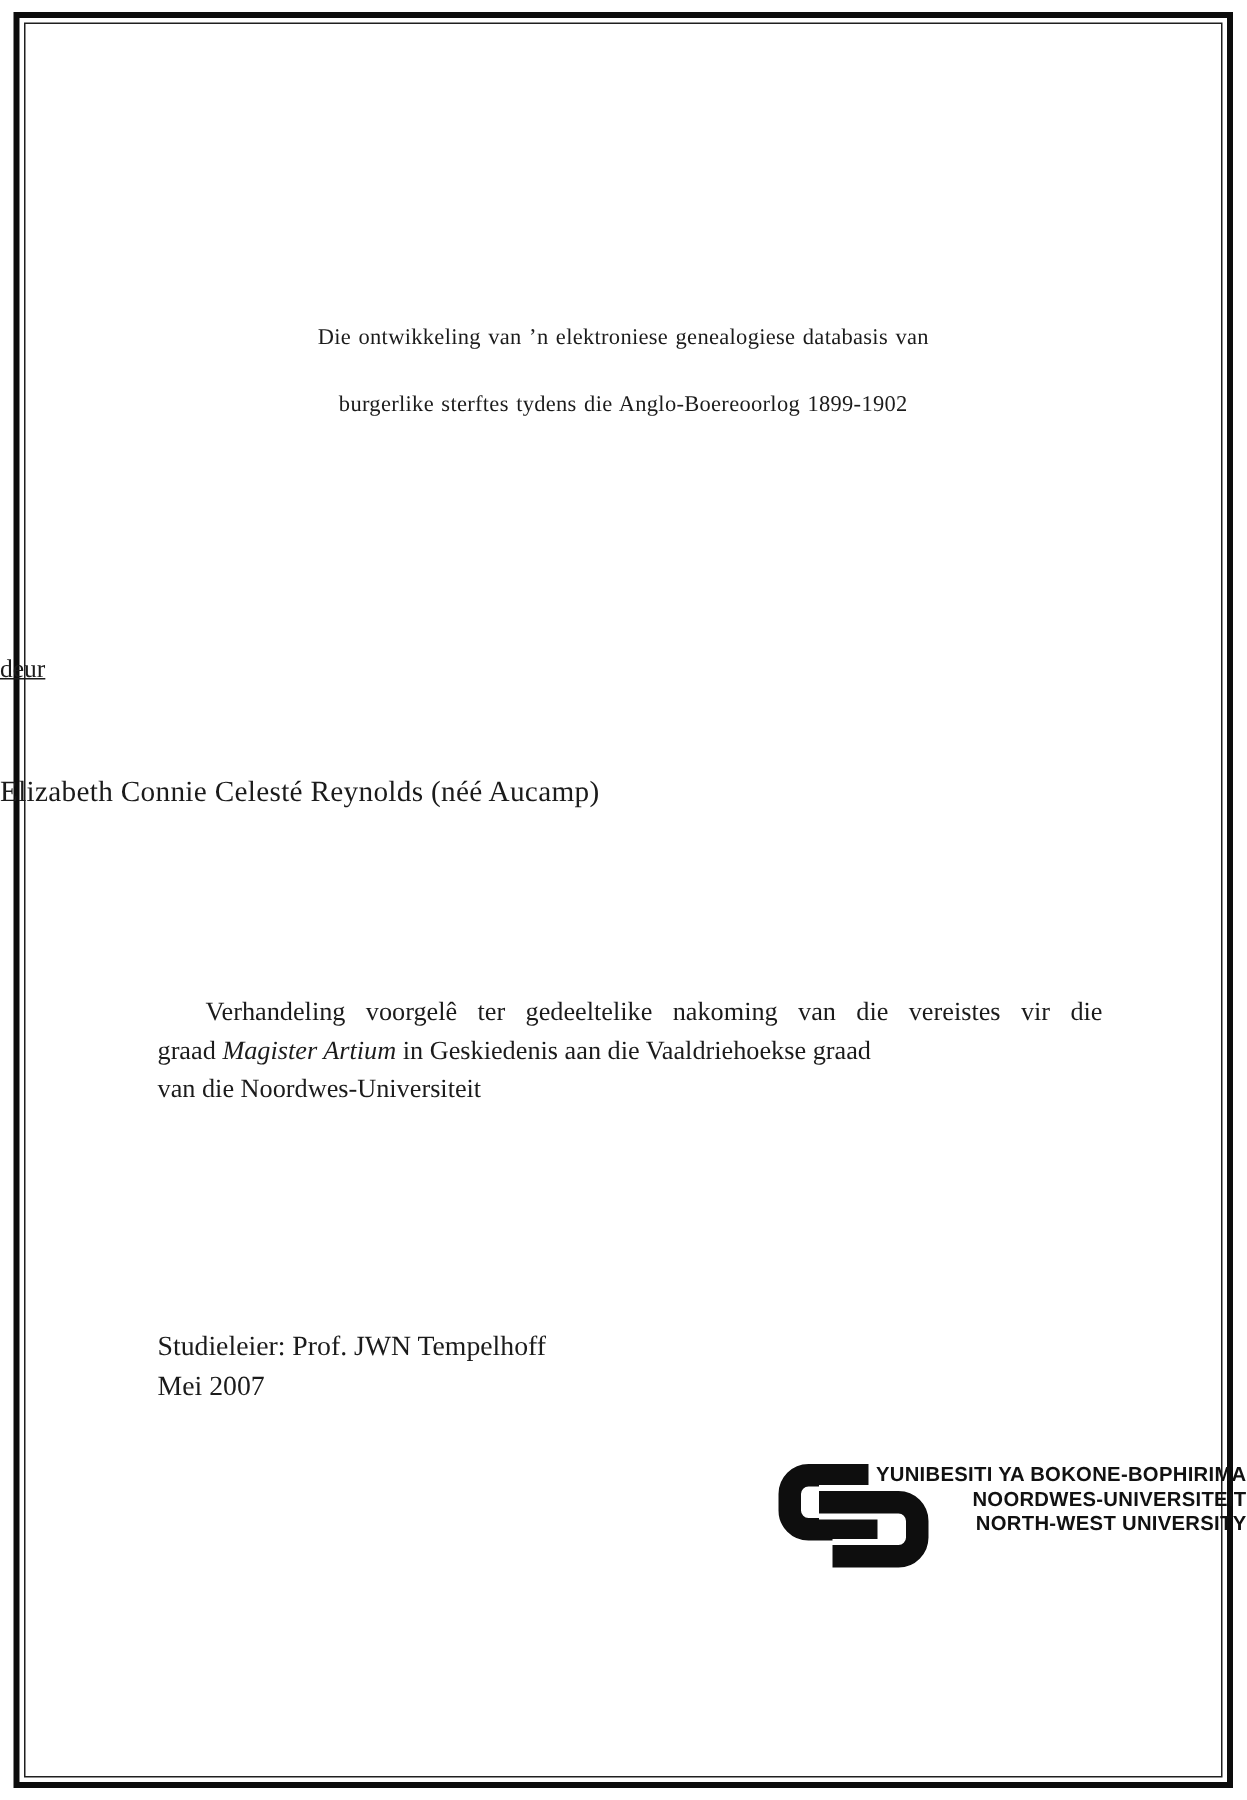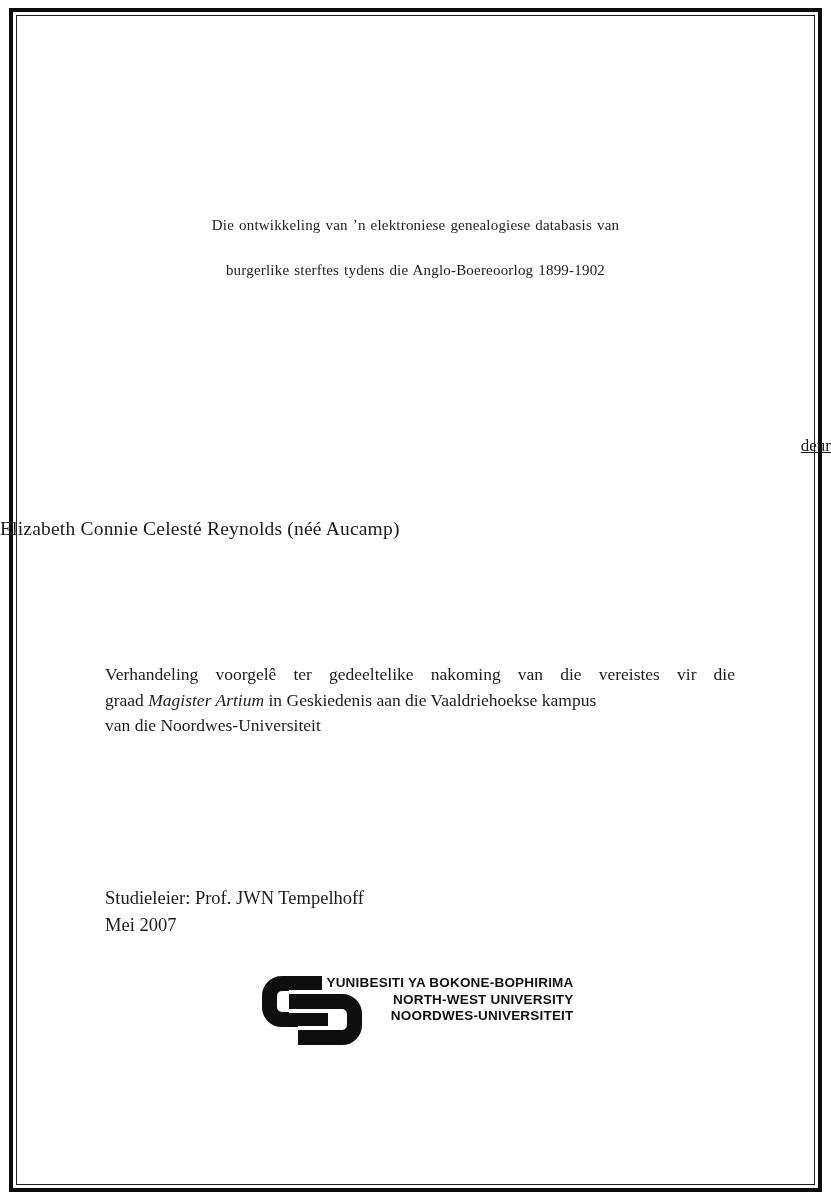--- a/index.html
+++ b/index.html
@@ -38,21 +38,21 @@
     font-size: 15px;
     line-height: 45px;
     letter-spacing: 0.2px;
     word-spacing: 1px;
   }
 
   .byline {
     position: absolute;
     top: 436px;
     left: 0; right: 0;
-    text-align: right;
+    text-align: left;
     font-size: 17px;
     text-decoration: underline;
   }
 
   .author {
     position: absolute;
     top: 518px;
     left: 0; right: 0;
     text-align: left;
     font-size: 19.5px;
@@ -63,37 +63,38 @@
     position: absolute;
     top: 662px;
     left: 105px;
     width: 630px;
     font-size: 17.5px;
     line-height: 25.5px;
   }
   .decl-line-justified {
     text-align: justify;
     text-align-last: justify;
+    margin-left: 32px;
   }
   .italic { font-style: italic; }
 
   .supervisor-block {
     position: absolute;
     top: 885px;
     left: 105px;
     font-size: 18.5px;
     line-height: 27px;
   }
 
   .logo-row {
     position: absolute;
     top: 968px;
     left: 0; right: 0;
     display: flex;
-    justify-content: center;
+    justify-content: flex-end;
   }
   .logo-inner {
     position: relative;
     width: 316px;
     height: 90px;
   }
   .logo-mark {
     position: absolute;
     left: 0;
     top: 4px;
@@ -124,21 +125,21 @@
   <div>Die ontwikkeling van ’n elektroniese genealogiese databasis van</div>
   <div>burgerlike sterftes tydens die Anglo-Boereoorlog 1899-1902</div>
 </div>
 
 <div class="byline">deur</div>
 
 <div class="author">Elizabeth Connie Celesté Reynolds (néé Aucamp)</div>
 
 <div class="declaration">
   <div class="decl-line-justified">Verhandeling voorgelê ter gedeeltelike nakoming van die vereistes vir die</div>
-  <div><span>graad </span><span class="italic">Magister Artium</span><span> in Geskiedenis aan die Vaaldriehoekse kampus</span></div>
+  <div><span>graad </span><span class="italic">Magister Artium</span><span> in Geskiedenis aan die Vaaldriehoekse graad</span></div>
   <div>van die Noordwes-Universiteit</div>
 </div>
 
 <div class="supervisor-block">
   <div>Studieleier: Prof. JWN Tempelhoff</div>
   <div>Mei 2007</div>
 </div>
 
 <div class="logo-row">
   <div class="logo-inner">
@@ -147,17 +148,17 @@
 
         <path d="M64,11.5 L24,11.5 A12.5,12.5 0 0 0 11.5,24 L11.5,35 A12.5,12.5 0 0 0 24,47.5 L70,47.5" fill="none" stroke="#0e0e0e" stroke-width="15"></path>
 
         <path d="M31,29.5 L84,29.5 A12.5,12.5 0 0 1 96.5,42 L96.5,53 A12.5,12.5 0 0 1 84,65.5 L40,65.5" fill="none" stroke="#ffffff" stroke-width="23"></path>
 
         <path d="M31,29.5 L84,29.5 A12.5,12.5 0 0 1 96.5,42 L96.5,53 A12.5,12.5 0 0 1 84,65.5 L40,65.5" fill="none" stroke="#0e0e0e" stroke-width="15"></path>
       </svg>
     </span>
     <div class="logo-text">
       <div>YUNIBESITI YA BOKONE-BOPHIRIMA</div>
+      <div>NOORDWES-UNIVERSITEIT</div>
       <div>NORTH-WEST UNIVERSITY</div>
-      <div>NOORDWES-UNIVERSITEIT</div>
     </div>
   </div>
 </div>
 
 </body></html>

